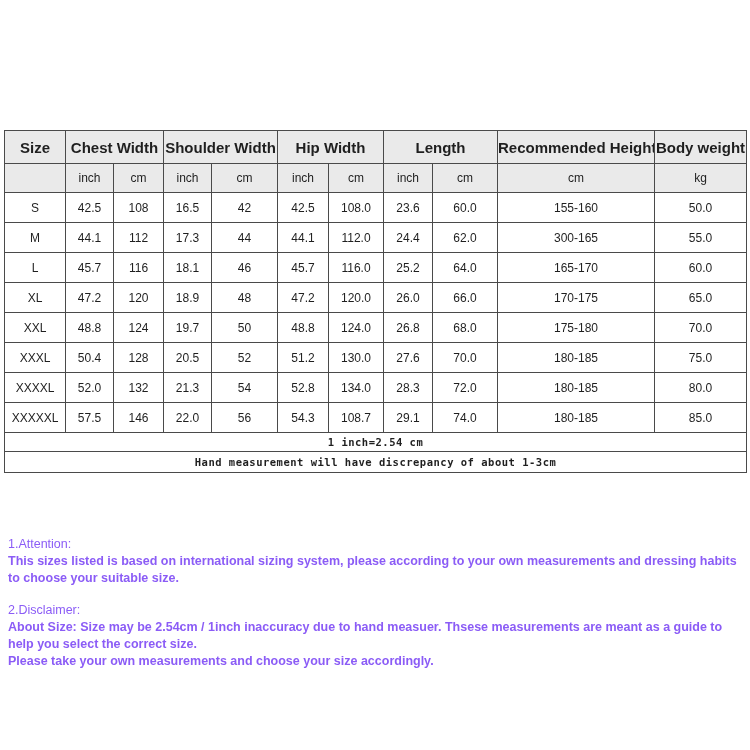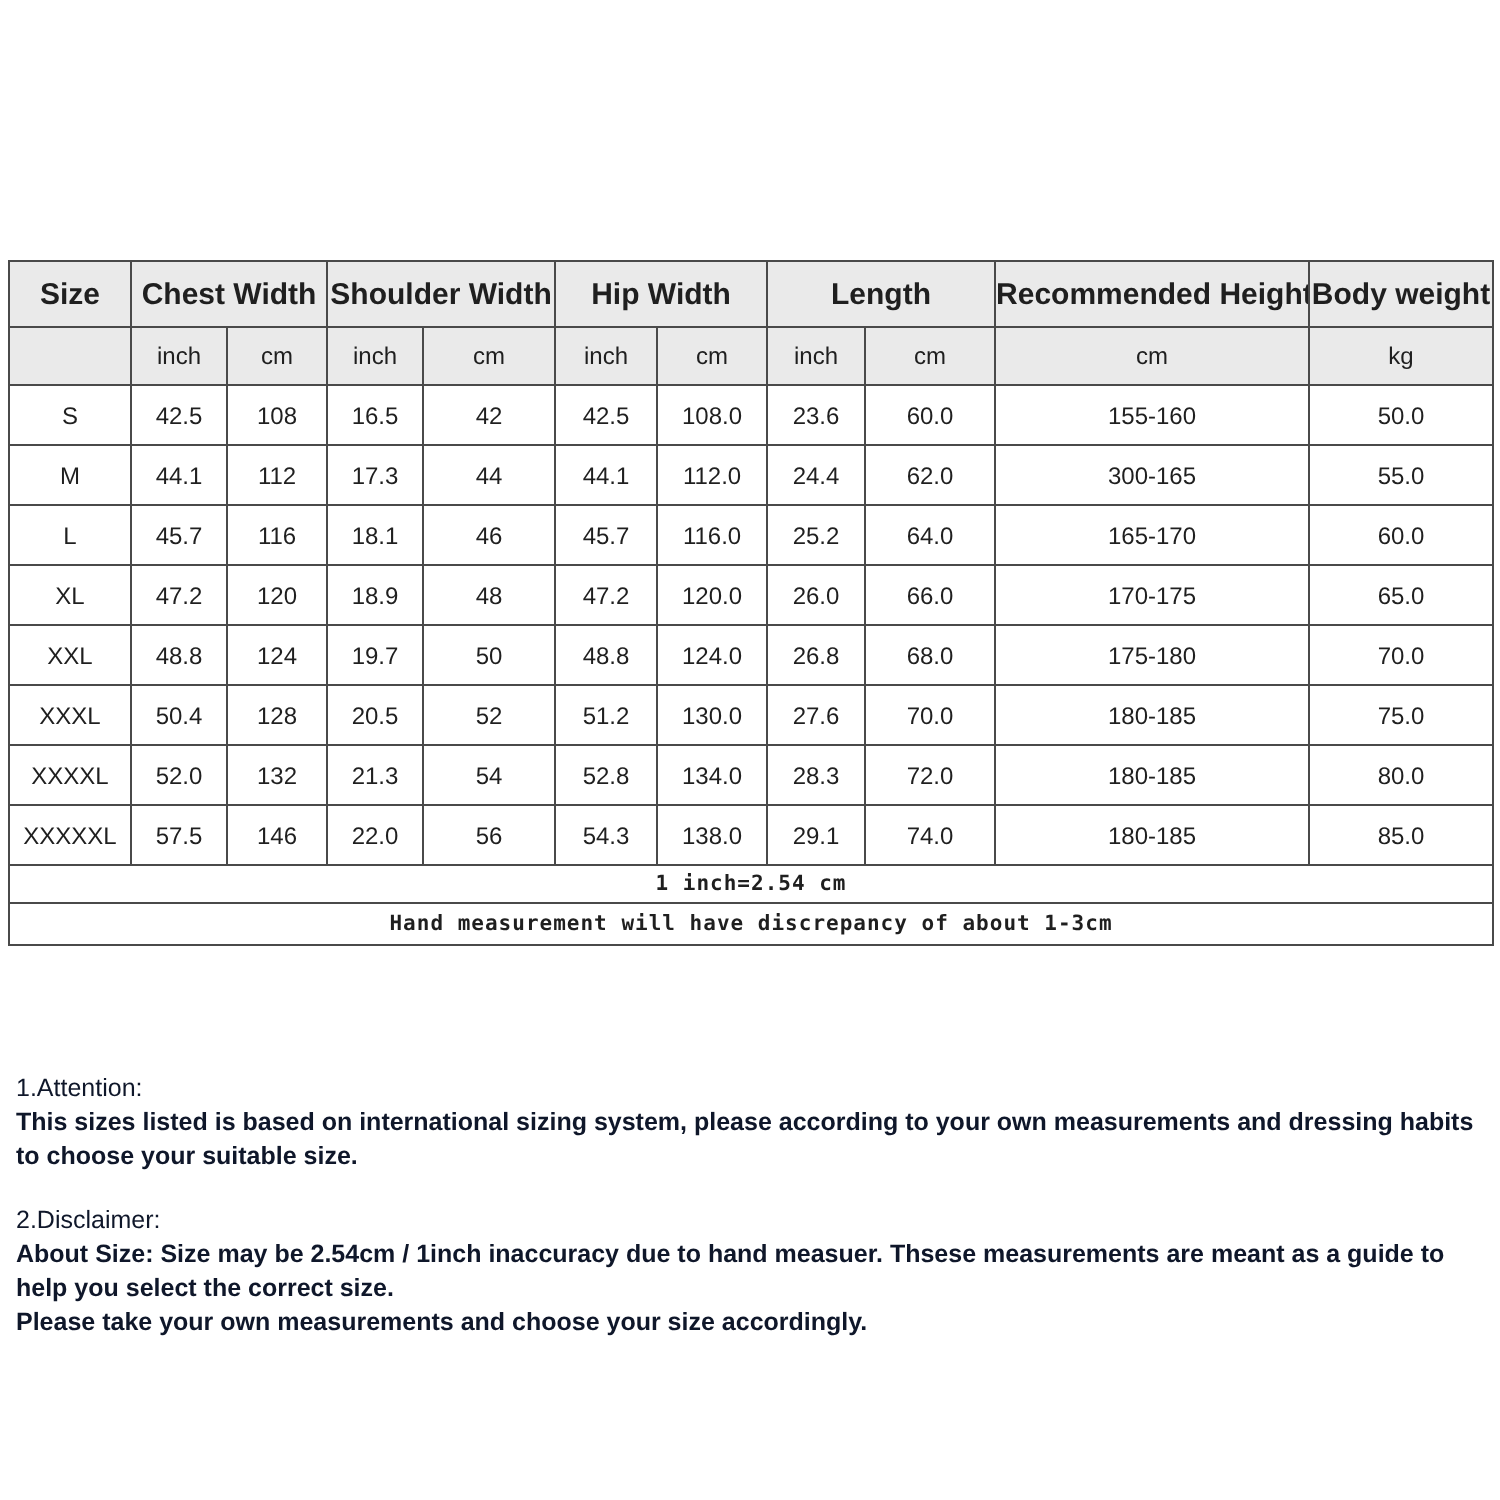--- a/index.html
+++ b/index.html
@@ -23,21 +23,21 @@
   tr.units-row th{font-size:12px;font-weight:normal;}
   tr.data-row{height:30px;font-size:12px;}
   tr.foot-row td{
     font-family:"DejaVu Sans Mono",monospace;
     font-weight:bold;font-size:10.5px;letter-spacing:0.5px;
   }
   tr.foot-row-0{height:19px;margin-left:24px;}
   tr.foot-row-1{height:21px;margin-top:40px;}
   .notes{
     position:absolute;left:8px;top:536px;width:738px;
-    font-size:12.5px;line-height:17px;color:#0f172a;
+    font-size:12.5px;line-height:17px;color:#8b5cf6;
   }
   .note-section{margin-bottom:15px;}
   .note-heading{white-space:nowrap;}
   .note-body{white-space:pre-line;font-weight:bold;}
 </style>
 </head>
 <body>
 
 <div class="page">
 
@@ -171,21 +171,21 @@
           <td>180-185</td>
           <td>80.0</td>
         </tr>
         <tr class="data-row">
           <td>XXXXXL</td>
           <td>57.5</td>
           <td>146</td>
           <td>22.0</td>
           <td>56</td>
           <td>54.3</td>
-          <td>138.0</td>
+          <td>108.7</td>
           <td>29.1</td>
           <td>74.0</td>
           <td>180-185</td>
           <td>85.0</td>
         </tr>
         <tr class="foot-row foot-row-0">
           <td colspan="11">1 inch=2.54 cm</td>
         </tr>
         <tr class="foot-row foot-row-1">
           <td colspan="11">Hand measurement will have discrepancy of about 1-3cm</td>

